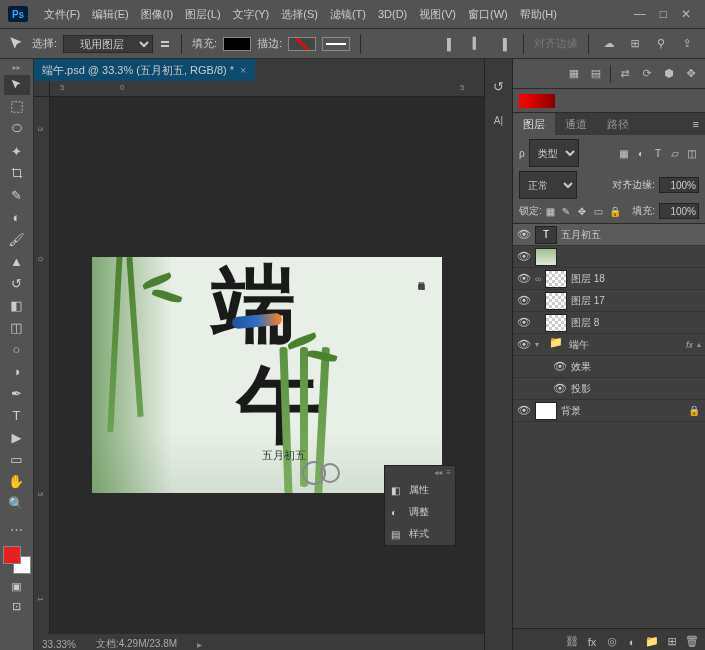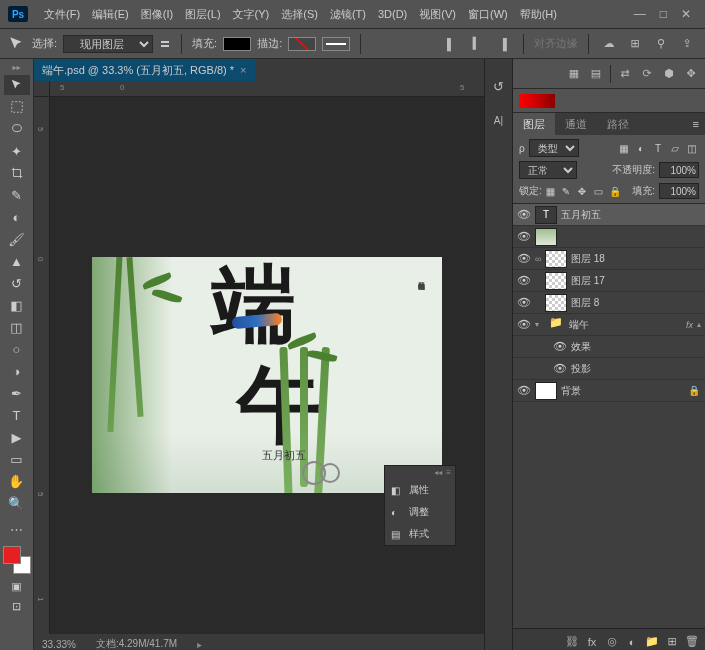--- a/index.html
+++ b/index.html
@@ -89,21 +89,21 @@
 .swatch-row { height: 24px; padding: 3px 6px; display: flex; align-items: center; gap: 3px; border-bottom: 1px solid #2a2a2a; }
 .swatch-red { width: 36px; height: 14px; background: linear-gradient(90deg,#ff0000,#cc0000,#880000); }
 
 .panel-tabs { height: 22px; display: flex; align-items: stretch; background: #3a3a3a; }
 .panel-tab { padding: 0 10px; display: flex; align-items: center; font-size: 11px; cursor: pointer; color: #999; }
 .panel-tab.active { background: #535353; color: #ddd; }
 .panel-menu { margin-left: auto; padding: 0 6px; display: flex; align-items: center; }
 
 .layer-controls { padding: 4px 6px; display: flex; flex-direction: column; gap: 4px; border-bottom: 1px solid #2a2a2a; }
 .lc-row { display: flex; align-items: center; gap: 4px; font-size: 10px; }
-.lc-select { background: #3a3a3a; color: #ccc; border: 1px solid #222; font-size: 10px; height: 18px; flex: 0 0 auto; padding: 0 4px; }
+.lc-select { background: #3a3a3a; color: #ccc; border: 1px solid #222; font-size: 10px; height: 28px; flex: 0 0 auto; padding: 0 4px; }
 .lc-icons { display: flex; gap: 3px; margin-left: auto; }
 .lc-icons span { width: 14px; text-align: center; font-size: 10px; cursor: pointer; }
 .lc-input { width: 40px; background: #3a3a3a; border: 1px solid #222; color: #ccc; font-size: 10px; text-align: right; padding: 0 2px; height: 16px; }
 .lc-lock-row { display: flex; align-items: center; gap: 4px; font-size: 10px; }
 .lc-lock-icons { display: flex; gap: 4px; }
 .lc-lock-icons span { width: 12px; font-size: 10px; }
 
 .layers-list { flex: 1; overflow-y: auto; background: #3f3f3f; }
 .layer-row { display: flex; align-items: center; height: 22px; border-bottom: 1px solid #333; padding: 0 4px; gap: 4px; cursor: pointer; }
 .layer-row.selected { background: #5a5a5a; }
@@ -285,21 +285,21 @@
             </div>
           <div class="row">
               <span class="ico">▤</span>
               <span>样式</span>
             </div>
         </div>
       </div>
     </div>
     <div class="statusbar">
       <span>33.33%</span>
-      <span>文档:4.29M/41.7M</span>
+      <span>文档:4.29M/23.8M</span>
       <span style="color:#888">▸</span>
     </div>
   </div>
 
   <div class="right-rail">
     <div class="rail-icon">↺</div>
     <div class="rail-icon">
         <span style="font-size:10px">A|</span>
       </div>
   </div>
@@ -332,21 +332,21 @@
         <div class="lc-icons">
           <span>▦</span>
           <span>◐</span>
           <span>T</span>
           <span>▱</span>
           <span>◫</span>
         </div>
       </div>
       <div class="lc-row">
         <select class="lc-select" style="width:58px"><option>正常</option></select>
-        <span style="margin-left:auto">不透明度:</span>
+        <span style="margin-left:auto">对齐边缘:</span>
         <input class="lc-input" value="100%" style="">
       </div>
       <div class="lc-lock-row">
         <span>锁定:</span>
         <div class="lc-lock-icons">
           <span>▦</span>
           <span>✎</span>
           <span>✥</span>
           <span>▭</span>
           <span>🔒</span>

